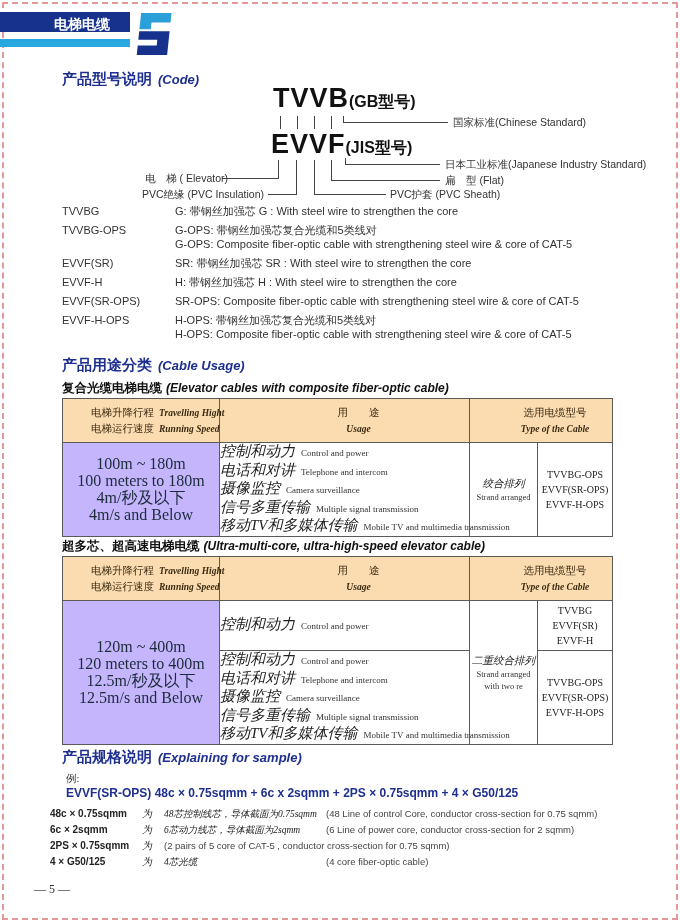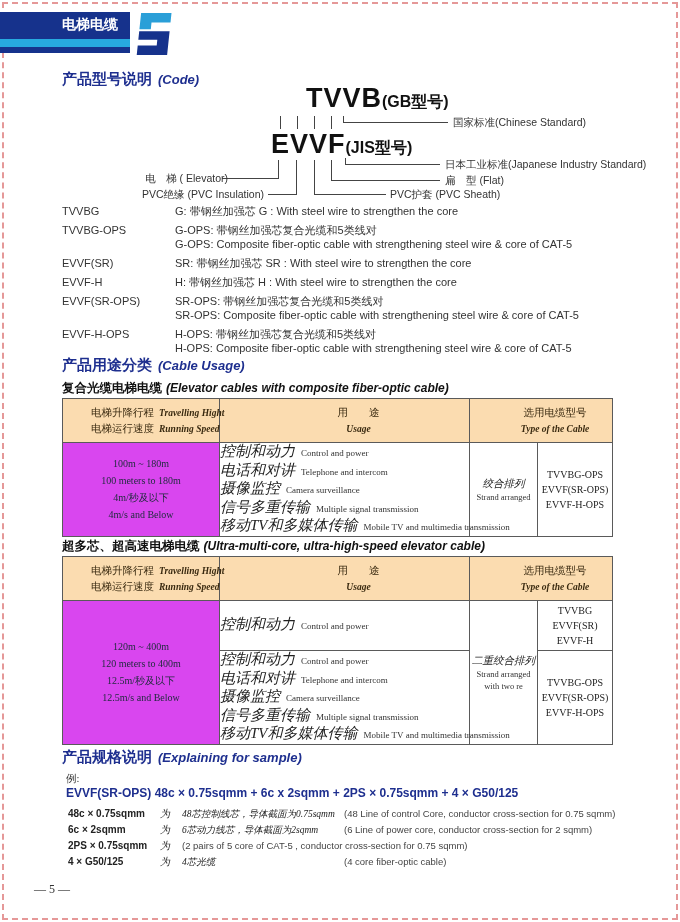--- a/index.html
+++ b/index.html
@@ -4,22 +4,22 @@
 <style>
   html,body{margin:0;padding:0;}
   body{
     width:680px;height:922px;position:relative;background:#ffffff;
     font-family:"Liberation Sans",sans-serif;color:#222;overflow:hidden;
   }
   .abs{position:absolute;}
   .page-frame{position:absolute;inset:2px;border:2px dashed #e59898;pointer-events:none;}
 
   
-  .brand-bar{left:0;top:12px;width:130px;height:41px;background:#16328c;
-    color:#fff;font-size:14px;font-weight:bold;line-height:24px;text-align:right;padding-right:12px;box-sizing:border-box;}
+  .brand-bar{left:0;top:12px;width:130px;height:20px;background:#16328c;
+    color:#fff;font-size:14px;font-weight:bold;line-height:24px;text-align:right;padding-right:20px;box-sizing:border-box;}
   .brand-stripe{left:0;top:39px;width:130px;height:8px;background:#27a9e0;}
   .brand-logo{left:133px;top:13px;transform:skewX(-6deg);}
 
   
   .sec-title{font-weight:bold;color:#1e2f8f;font-size:15px;white-space:nowrap;}
   .sec-title .en{font-style:italic;font-size:13px;margin-left:6px;}
 
   
   .big-code{font-size:27px;font-weight:bold;color:#111;letter-spacing:1px;line-height:28px;white-space:nowrap;}
   .big-code .suffix{font-size:16px;letter-spacing:0;}
@@ -36,21 +36,21 @@
   .tbl-sub{font-size:12.5px;font-weight:bold;color:#111;white-space:nowrap;}
   .tbl-sub .en{font-style:italic;font-size:12px;margin-left:4px;}
 
   
   table.cable{border-collapse:collapse;table-layout:fixed;width:550px;}
   table.cable td,table.cable th{border:1px solid #5a5a5a;padding:0;vertical-align:middle;}
   table.cable th{background:#fbdcb0;font-weight:normal;}
   .hdr-line{font-family:"Liberation Serif",serif;font-size:10.5px;color:#3a2a10;line-height:16px;white-space:nowrap;padding-left:28px;}
   .hdr-line .en{font-weight:bold;font-style:italic;font-size:9.5px;margin-left:5px;}
   .hdr-center{text-align:center;}
-  td.travel{background:#d946ef;text-align:center;font-family:"Liberation Serif",serif;font-size:10px;color:#1c2b3a;line-height:17px;}
+  td.travel{background:#c4b5fd;text-align:center;font-family:"Liberation Serif",serif;font-size:16px;color:#1c2b3a;line-height:17px;}
   td.usage-cell{padding:4px 6px 4px 10px;}
   .u-line{white-space:nowrap;line-height:16.5px;}
   .u-zh{font-family:"Liberation Serif",serif;font-style:italic;font-size:15px;color:#222;}
   .u-en{font-family:"Liberation Serif",serif;font-size:9px;color:#333;margin-left:6px;}
   td.arr{text-align:center;}
   .arr-zh{font-family:Liberation Sans, sans-serif;font-style:italic;font-size:10.5px;color:#222;line-height:15px;}
   .arr-en{font-family:"Liberation Serif",serif;font-size:8.5px;color:#333;line-height:12px;}
   td.cables-cell{text-align:center;font-family:"Liberation Serif",serif;font-size:10px;color:#222;line-height:15px;}
 
   
@@ -78,21 +78,21 @@
     <path fill="#2a9fd8" d="M6 0 H38 V10 H18 V17 H6 Z"></path>
     <path fill="#16328c" d="M6 19 H38 V44 H6 V34 H26 V28 H6 Z"></path>
   </svg>
 </div>
 
 <div class="abs sec-title" style="left:62px;top:70px;">
   <span>产品型号说明</span><span class="en">(Code)</span>
 </div>
 
 <div class="abs" style="left:0;top:84px;width:680px;height:120px;">
-  <div class="abs big-code" style="left:273px;top:0;margin-left:33px;">
+  <div class="abs big-code" style="left:273px;top:0;">
     <span>TVVB</span><span class="suffix">(GB型号)</span>
   </div>
 
   <div class="abs dline" style="left:280px;top:32px;width:1px;height:13px;"></div>
   <div class="abs dline" style="left:297px;top:32px;width:1px;height:13px;"></div>
   <div class="abs dline" style="left:314px;top:32px;width:1px;height:13px;"></div>
   <div class="abs dline" style="left:331px;top:32px;width:1px;height:13px;"></div>
 
   <div class="abs dline" style="left:343px;top:32px;width:1px;height:7px;"></div>
   <div class="abs dline" style="left:343px;top:38px;width:105px;height:1px;"></div>
@@ -140,21 +140,20 @@
     <div class="code-name">EVVF(SR)</div>
     <div class="code-desc">SR: 带钢丝加强芯  SR : With steel wire to strengthen the core</div>
   </div>
   <div class="code-row">
     <div class="code-name">EVVF-H</div>
     <div class="code-desc">H: 带钢丝加强芯  H : With steel wire to strengthen the core</div>
   </div>
   <div class="code-row">
     <div class="code-name">EVVF(SR-OPS)</div>
     <div class="code-desc">
-      <div>SR-OPS: 带钢丝加强芯复合光缆和5类线对</div>
       <div>SR-OPS:  Composite fiber-optic cable with strengthening steel wire &amp; core of CAT-5</div>
     </div>
   </div>
   <div class="code-row">
     <div class="code-name">EVVF-H-OPS</div>
     <div class="code-desc">
       <div>H-OPS: 带钢丝加强芯复合光缆和5类线对</div>
       <div>H-OPS:  Composite fiber-optic cable with strengthening steel wire &amp; core of CAT-5</div>
     </div>
   </div>
@@ -280,21 +279,21 @@
   </tr>
 </tbody>
   </table>
 
 <div class="abs sec-title" style="left:62px;top:748px;">
   <span>产品规格说明</span><span class="en">(Explaining for sample)</span>
 </div>
 <div class="abs example-label" style="left:66px;top:772px;">例:</div>
 <div class="abs formula" style="left:66px;top:786px;">EVVF(SR-OPS) 48c × 0.75sqmm + 6c x 2sqmm + 2PS × 0.75sqmm + 4 × G50/125</div>
 
-<div class="abs" style="left:68px;top:806px;width:560px;">
+<div class="abs" style="left:50px;top:806px;width:560px;">
   <div class="spec-row">
     <span class="spec-col">48c × 0.75sqmm</span>
     <span class="wei-col">为</span>
     <span class="zh-col">48芯控制线芯，导体截面为0.75sqmm</span>
     <span class="en-col">(48 Line of control Core, conductor cross-section for 0.75 sqmm)</span>
   </div>
   <div class="spec-row">
     <span class="spec-col">6c × 2sqmm</span>
     <span class="wei-col">为</span>
     <span class="zh-col">6芯动力线芯，导体截面为2sqmm</span>

